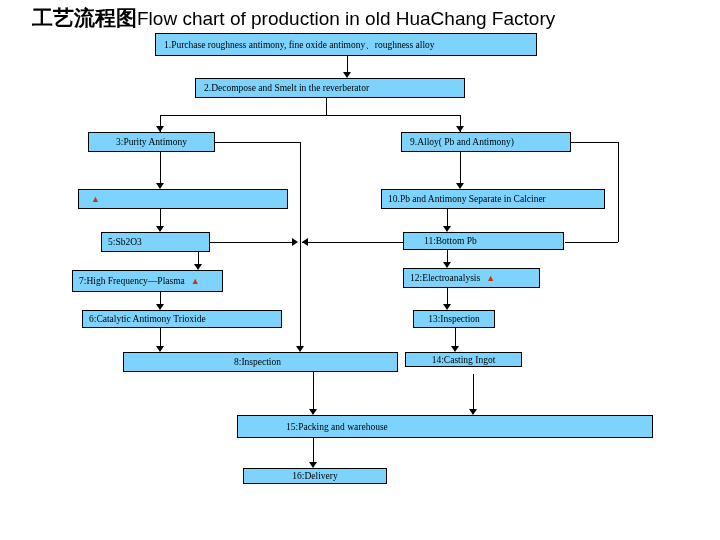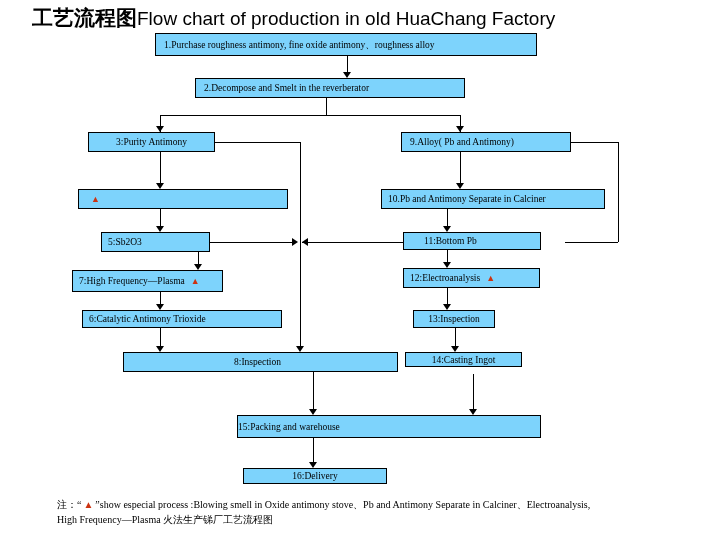--- a/index.html
+++ b/index.html
@@ -51,21 +51,21 @@
     </div>
 
     <div class="node" style="left:381px;top:189px;width:224px;height:20px;padding-left:6px">
       <span>10.Pb and Antimony Separate in Calciner</span>
     </div>
 
     <div class="node" style="left:101px;top:232px;width:109px;height:20px;padding-left:6px">
       <span>5:Sb2O3</span>
     </div>
 
-    <div class="node" style="left:403px;top:232px;width:138px;height:18px;padding-left:20px">
+    <div class="node" style="left:403px;top:232px;width:161px;height:18px;padding-left:20px">
       <span>11:Bottom Pb</span>
     </div>
 
     <div class="node" style="left:72px;top:270px;width:151px;height:22px;padding-left:6px">
       <span>7:High Frequency—Plasma</span>
       <span class="tri" style="color: rgb(204, 51, 17);">▲</span>
     </div>
 
     <div class="node" style="left:403px;top:268px;width:137px;height:20px;padding-left:6px">
       <span>12:Electroanalysis</span>
@@ -81,21 +81,21 @@
     </div>
 
     <div class="node" style="left:123px;top:352px;width:275px;height:20px;padding-left:110px">
       <span>8:Inspection</span>
     </div>
 
     <div class="node center" style="left:405px;top:352px;width:117px;height:15px">
       <span>14:Casting Ingot</span>
     </div>
 
-    <div class="node" style="left:237px;top:415px;width:304px;height:23px;">
+    <div class="node" style="left:237px;top:415px;width:416px;height:23px;padding-left:48px">
       <span>15:Packing and warehouse</span>
     </div>
 
     <div class="node center" style="left:243px;top:468px;width:144px;height:16px">
       <span>16:Delivery</span>
     </div>
 
   <div class="ln" style="left: 347px; top: 56px; width: 1px; height: 18px; background: rgb(0, 0, 0);"></div>
       <div class="ln" style="left: 326px; top: 98px; width: 1px; height: 17px; background: rgb(0, 0, 0);"></div>
       <div class="ln" style="left: 160px; top: 115px; width: 301px; height: 1px; background: rgb(0, 0, 0);"></div>
@@ -135,18 +135,14 @@
       <div class="arr d" style="left: 443px; top: 262px;"></div>
       <div class="arr d" style="left: 443px; top: 304px;"></div>
       <div class="arr d" style="left: 451px; top: 346px;"></div>
       <div class="arr d" style="left: 309px; top: 409px;"></div>
       <div class="arr d" style="left: 469px; top: 409px;"></div>
       <div class="arr d" style="left: 309px; top: 462px;"></div>
       <div class="arr r" style="left: 292px; top: 238px;"></div>
       <div class="arr l" style="left: 302px; top: 238px;"></div>
     </div>
 
-  <div id="note">
-    <div><span>注：“</span><span class="tri" style="color: rgb(204, 51, 17);">▲</span><span>”show especial process :Blowing smell in Oxide antimony stove、Pb and Antimony Separate in Calciner、Electroanalysis,</span></div>
-    <div>High Frequency—Plasma 火法生产锑厂工艺流程图</div>
-  </div>
 
 </div>
 
 </body></html>

